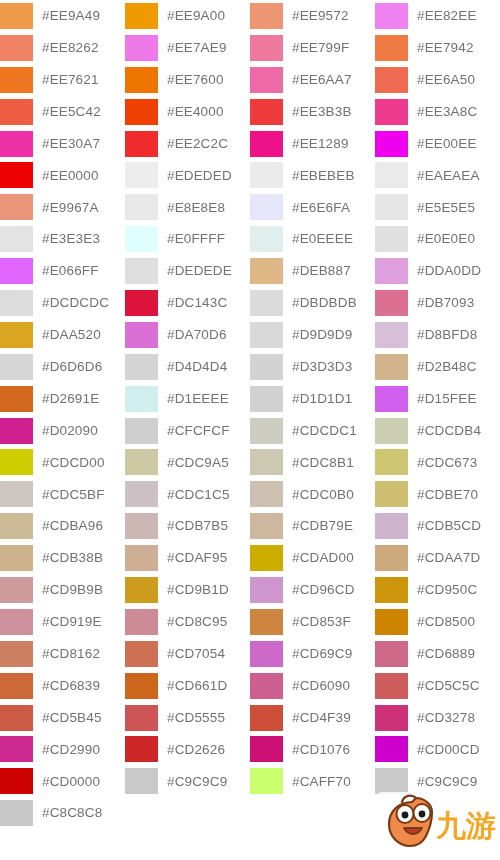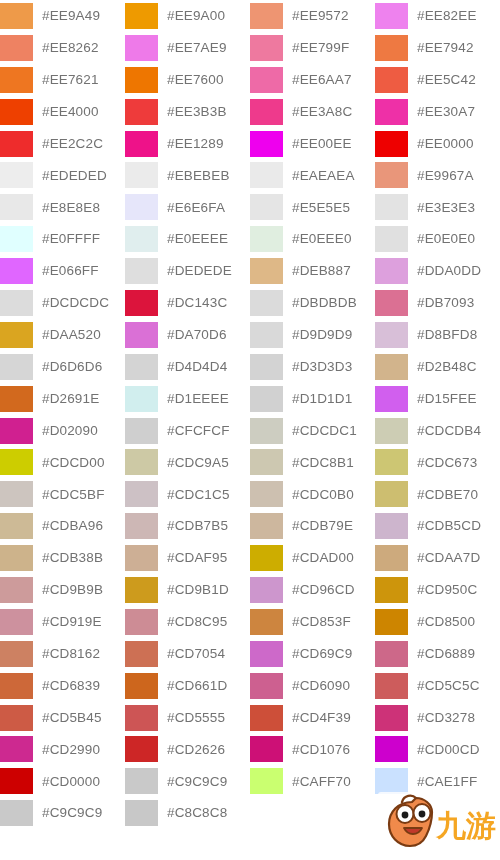--- a/index.html
+++ b/index.html
@@ -109,20 +109,24 @@
     </div>
     <div class="swatch-cell">
       <div class="chip" style="background: rgb(238, 118, 0);"></div>
       <span class="hex-label">#EE7600</span>
     </div>
     <div class="swatch-cell">
       <div class="chip" style="background: rgb(238, 106, 167);"></div>
       <span class="hex-label">#EE6AA7</span>
     </div>
     <div class="swatch-cell">
+      <div class="chip" style="background: rgb(238, 106, 80);"></div>
+      <span class="hex-label">#EE6A50</span>
+    </div>
+    <div class="swatch-cell">
       <div class="chip" style="background: rgb(238, 92, 66);"></div>
       <span class="hex-label">#EE5C42</span>
     </div>
     <div class="swatch-cell">
       <div class="chip" style="background: rgb(238, 64, 0);"></div>
       <span class="hex-label">#EE4000</span>
     </div>
     <div class="swatch-cell">
       <div class="chip" style="background: rgb(238, 59, 59);"></div>
       <span class="hex-label">#EE3B3B</span>
@@ -185,24 +189,20 @@
     </div>
     <div class="swatch-cell">
       <div class="chip" style="background: rgb(224, 255, 255);"></div>
       <span class="hex-label">#E0FFFF</span>
     </div>
     <div class="swatch-cell">
       <div class="chip" style="background: rgb(224, 238, 238);"></div>
       <span class="hex-label">#E0EEEE</span>
     </div>
     <div class="swatch-cell">
-      <div class="chip" style="background: rgb(224, 238, 224);"></div>
-      <span class="hex-label">#E0EEE0</span>
-    </div>
-    <div class="swatch-cell">
       <div class="chip" style="background: rgb(224, 224, 224);"></div>
       <span class="hex-label">#E0E0E0</span>
     </div>
     <div class="swatch-cell">
       <div class="chip" style="background: rgb(224, 102, 255);"></div>
       <span class="hex-label">#E066FF</span>
     </div>
     <div class="swatch-cell">
       <div class="chip" style="background: rgb(222, 222, 222);"></div>
       <span class="hex-label">#DEDEDE</span>
@@ -459,24 +459,20 @@
       <div class="chip" style="background: rgb(205, 0, 0);"></div>
       <span class="hex-label">#CD0000</span>
     </div>
     <div class="swatch-cell">
       <div class="chip" style="background: rgb(201, 201, 201);"></div>
       <span class="hex-label">#C9C9C9</span>
     </div>
     <div class="swatch-cell">
       <div class="chip" style="background: rgb(202, 255, 112);"></div>
       <span class="hex-label">#CAFF70</span>
-    </div>
-    <div class="swatch-cell">
-      <div class="chip" style="background: rgb(202, 225, 255);"></div>
-      <span class="hex-label">#CAE1FF</span>
     </div>
     <div class="swatch-cell">
       <div class="chip" style="background: rgb(201, 201, 201);"></div>
       <span class="hex-label">#C9C9C9</span>
     </div>
     <div class="swatch-cell">
       <div class="chip" style="background: rgb(200, 200, 200);"></div>
       <span class="hex-label">#C8C8C8</span>
     </div>
   </div>

